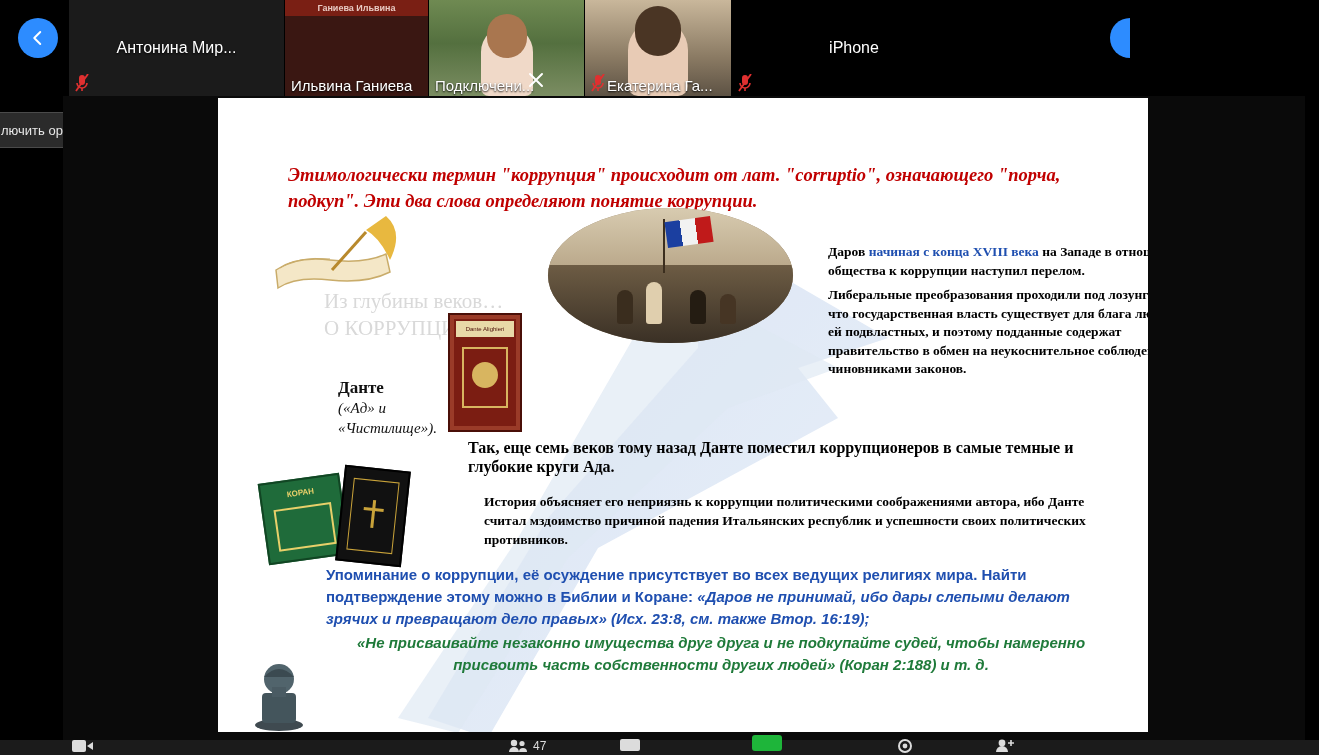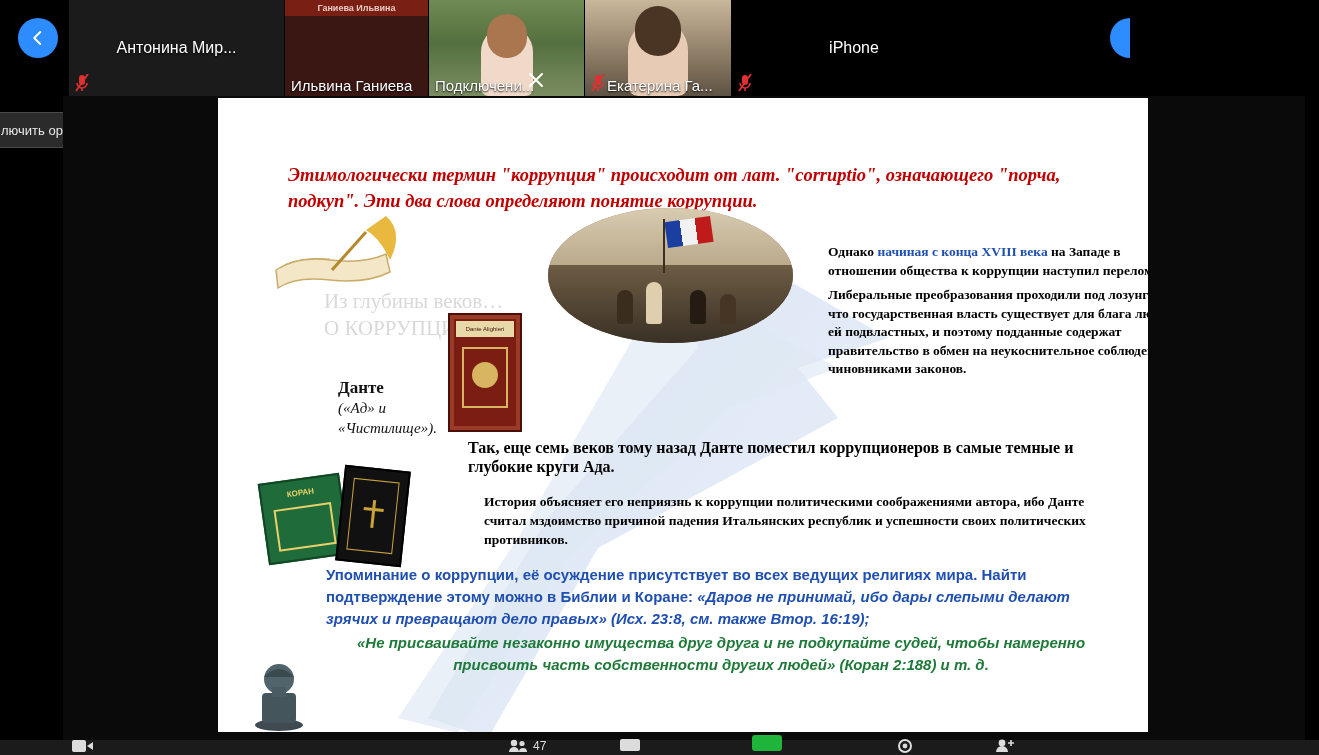--- a/index.html
+++ b/index.html
@@ -252,21 +252,21 @@
         <div class="pole"></div>
         <div class="flag"></div>
         <div class="fig f1"></div>
         <div class="fig f2"></div>
         <div class="fig f3"></div>
         <div class="fig f4"></div>
       </div>
 
       <div class="txt-right">
         <p style="margin:0 0 6px 0;">
-          <span>Однако </span><span class="blue">начиная с конца XVIII века</span><span> на Западе в отношении общества к коррупции наступил перелом.</span>
+          <span>Даров </span><span class="blue">начиная с конца XVIII века</span><span> на Западе в отношении общества к коррупции наступил перелом.</span>
         </p>
         <p style="margin:0;">Либеральные преобразования проходили под лозунгом, что государственная власть существует для блага людей ей подвластных, и поэтому подданные содержат правительство в обмен на неукоснительное соблюдение чиновниками законов.</p>
       </div>
 
       <div class="txt-mid">
         <p class="lead" style="margin:0 0 4px 0;">Так, еще семь веков тому назад Данте поместил коррупционеров в самые темные и глубокие круги Ада.</p>
         <p style="margin:16px;">История объясняет его неприязнь к коррупции политическими соображениями автора, ибо Данте считал мздоимство причиной падения Итальянских республик и успешности своих политических противников.</p>
       </div>
 
       <div class="txt-bottom">

